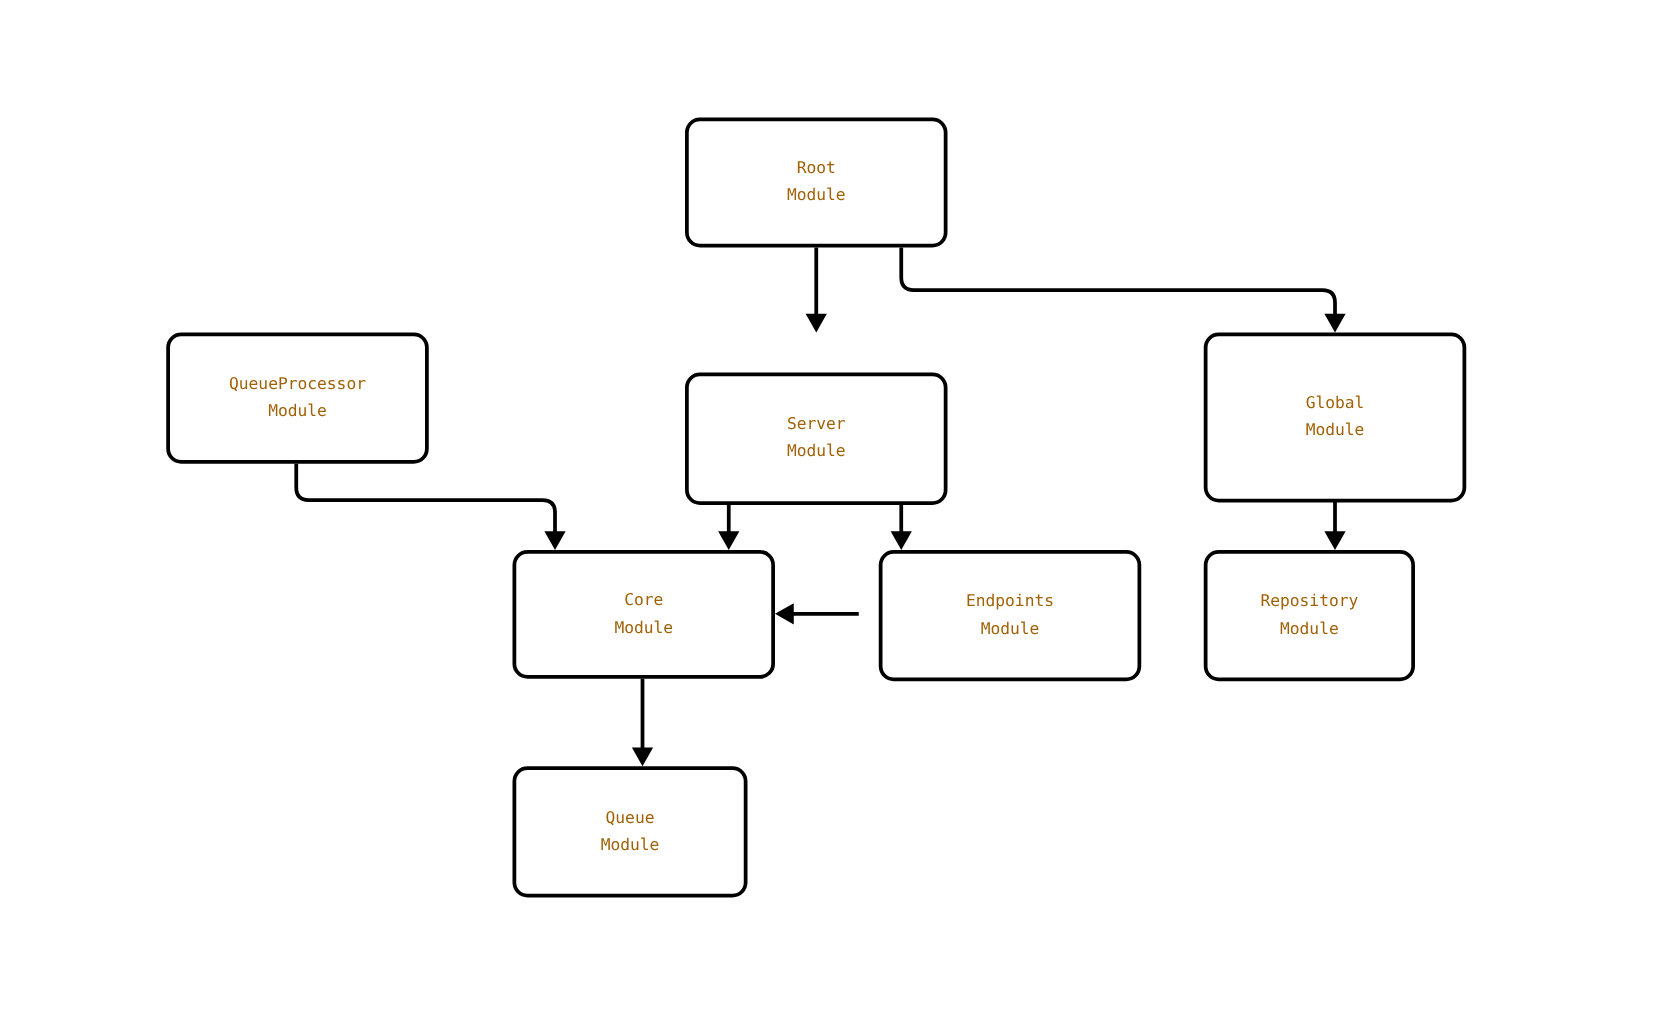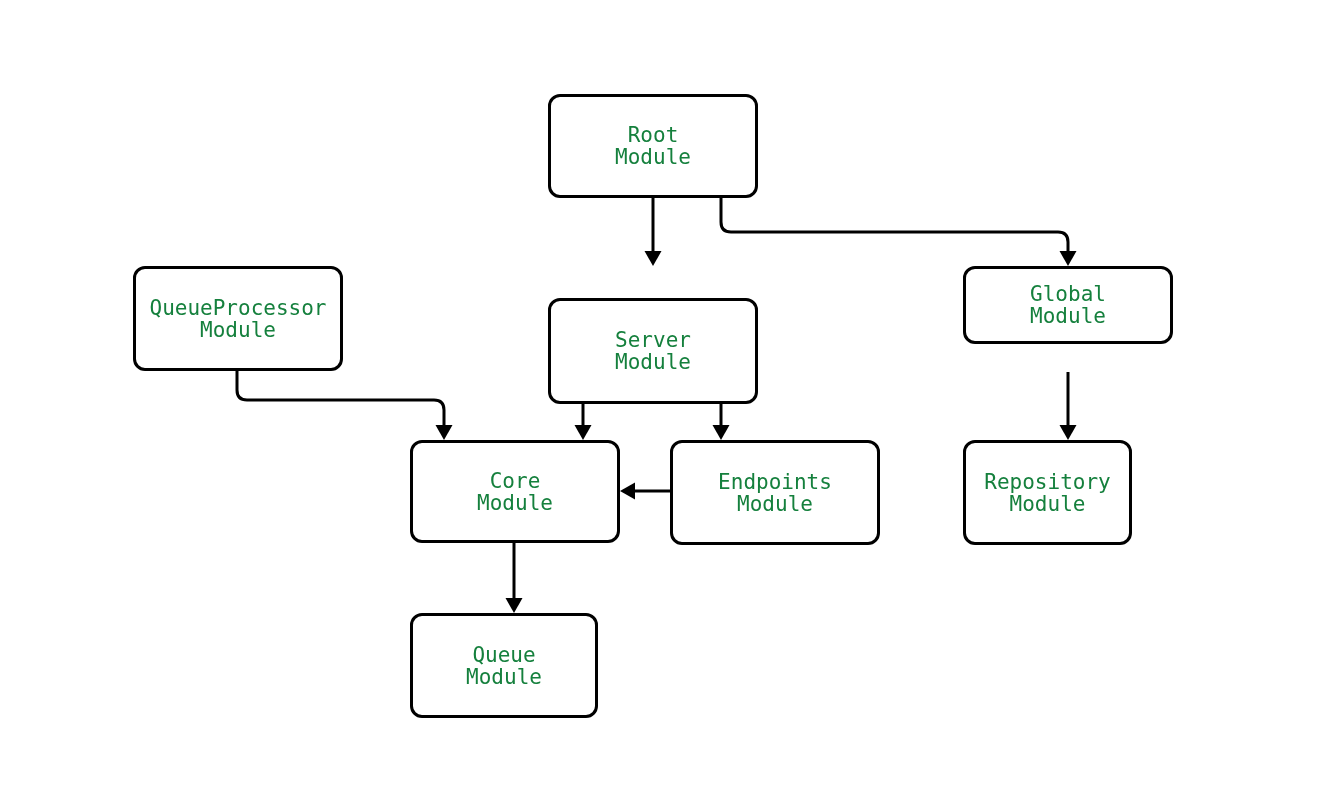--- a/index.html
+++ b/index.html
@@ -27,22 +27,22 @@
     position: absolute;
     box-sizing: border-box;
     border: 3px solid #000000;
     border-radius: 12px;
     background: #ffffff;
     display: flex;
     flex-direction: column;
     align-items: center;
     justify-content: center;
     text-align: center;
-    color: #15803d;
-    font-size: 21px;
+    color: #a16207;
+    font-size: 13px;
     line-height: 22px;
     letter-spacing: 0px;
     z-index: 2;
   }
   .node-line {
     display: block;
     white-space: pre;
   }
 </style>
 </head>
@@ -91,29 +91,29 @@
         <span class="node-line">Module</span>
       </div>
       <div class="node" style="left: 133px; top: 266px; width: 210px; height: 105px;">
         <span class="node-line">QueueProcessor</span>
         <span class="node-line">Module</span>
       </div>
       <div class="node" style="left: 548px; top: 266px; width: 210px; height: 106px; margin-top: 32px;">
         <span class="node-line">Server</span>
         <span class="node-line">Module</span>
       </div>
-      <div class="node" style="left: 963px; top: 266px; width: 210px; height: 78px;">
+      <div class="node" style="left: 963px; top: 266px; width: 210px; height: 136px;">
         <span class="node-line">Global</span>
         <span class="node-line">Module</span>
       </div>
       <div class="node" style="left: 410px; top: 440px; width: 210px; height: 103px;">
         <span class="node-line">Core</span>
         <span class="node-line">Module</span>
       </div>
-      <div class="node" style="left: 670px; top: 440px; width: 210px; height: 105px; text-align: right;">
+      <div class="node" style="left: 703px; top: 440px; width: 210px; height: 105px; text-align: right;">
         <span class="node-line">Endpoints</span>
         <span class="node-line">Module</span>
       </div>
       <div class="node" style="left: 963px; top: 440px; width: 169px; height: 105px;">
         <span class="node-line">Repository</span>
         <span class="node-line">Module</span>
       </div>
       <div class="node" style="left: 410px; top: 613px; width: 188px; height: 105px;">
         <span class="node-line">Queue</span>
         <span class="node-line">Module</span>

